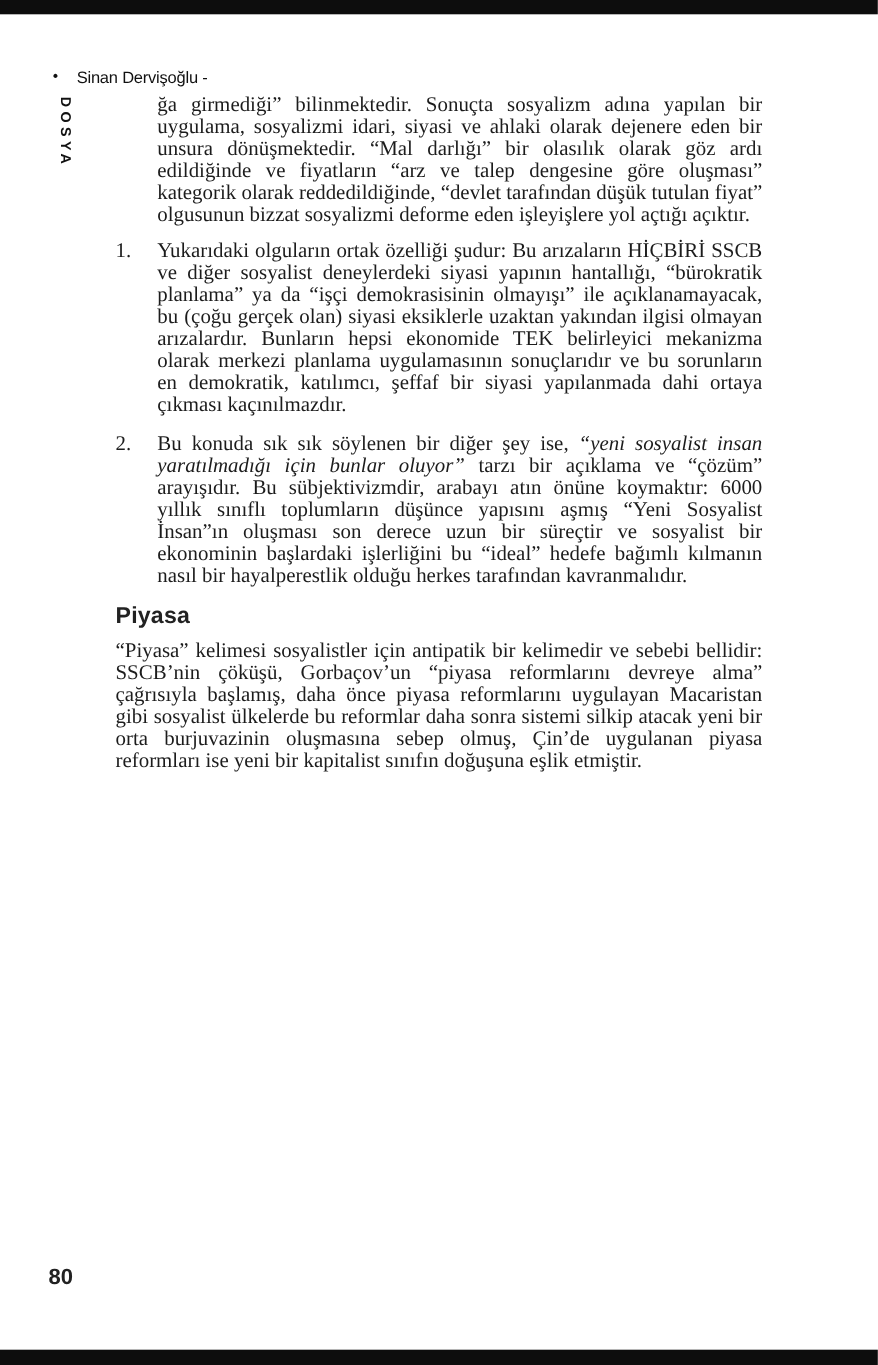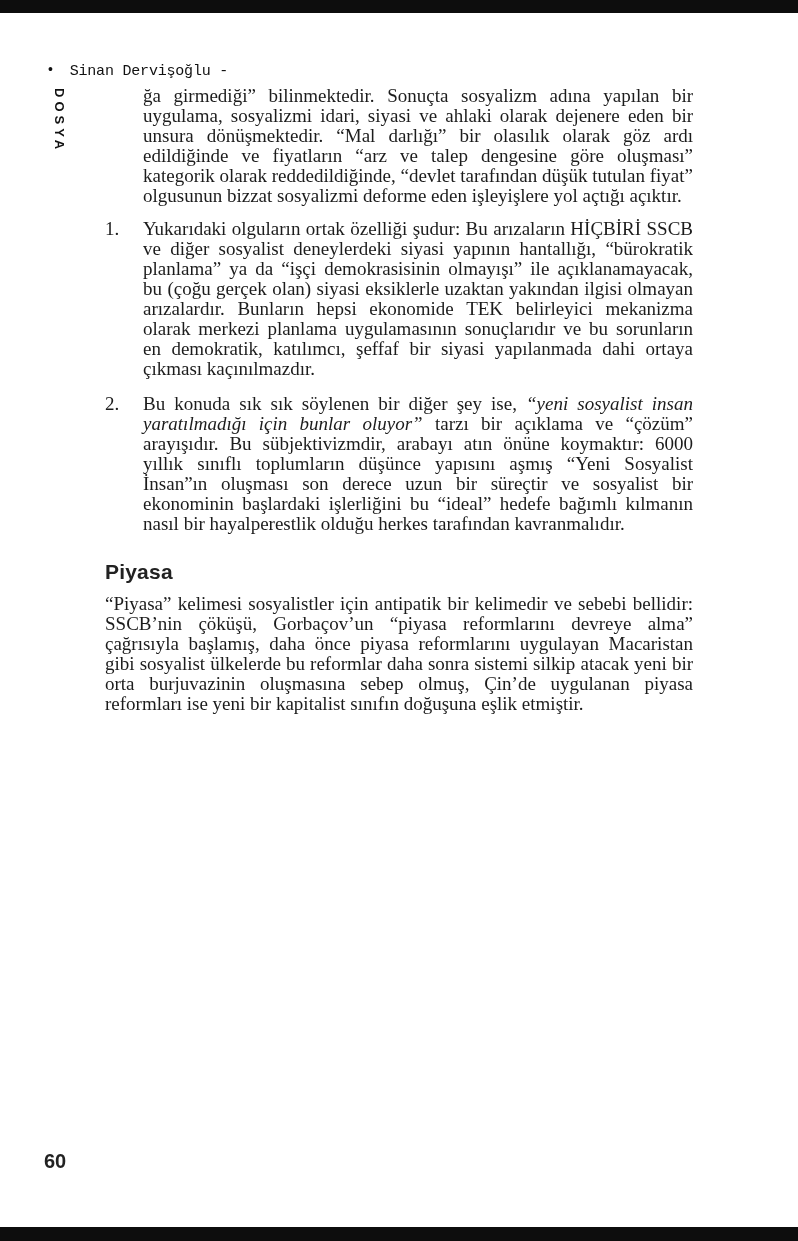--- a/index.html
+++ b/index.html
@@ -35,21 +35,20 @@
   }
   .running-header .bullet {
     font-size: 14px;
     margin-right: 17px;
     position: relative;
     top: -1px;
   }
   .running-header .author {
     font-weight: 500;
     margin-right: 6px;
-    font-family: Liberation Mono, monospace;
   }
   .running-header .title {
     font-weight: 700;
   }
 
   .dosya {
     position: absolute;
     top: 88px;
     left: 52px;
     writing-mode: vertical-rl;
@@ -83,21 +82,21 @@
     top: 0;
   }
   .list-item p { display: inline; }
   .section-heading {
     font-family: "Liberation Sans", sans-serif;
     font-weight: 600;
     font-size: 21px;
     letter-spacing: 0.2px;
     color: #222;
     text-align: left;
-    margin-top: 28px;
+    margin-top: 16px;
     margin-bottom: 12px;
   }
   em { font-style: italic; }
 
   .page-number {
     position: absolute;
     left: 44px;
     top: 1150px;
     font-family: "Liberation Sans", sans-serif;
     font-size: 20px;
@@ -129,15 +128,15 @@
     <div class="list-item">
       <span class="num">2.</span>
       <p><span>Bu konuda sık sık söylenen bir diğer şey ise, </span><em>“yeni sosyalist insan yaratılmadığı için bunlar oluyor”</em><span> tarzı bir açıklama ve “çözüm” arayışıdır. Bu sübjektivizmdir, arabayı atın önüne koymaktır: 6000 yıllık sınıflı toplumların düşünce yapısını aşmış “Yeni Sosyalist İnsan”ın oluşması son derece uzun bir süreçtir ve sosyalist bir ekonominin başlardaki işlerliğini bu “ideal” hedefe bağımlı kılmanın nasıl bir hayalperestlik olduğu herkes tarafından kavranmalıdır.</span></p>
     </div>
   </div>
 
   <h2 class="section-heading">Piyasa</h2>
   <p class="para">“Piyasa” kelimesi sosyalistler için antipatik bir kelimedir ve sebebi bellidir: SSCB’nin çöküşü, Gorbaçov’un “piyasa reformlarını devreye alma” çağrısıyla başlamış, daha önce piyasa reformlarını uygulayan Macaristan gibi sosyalist ülkelerde bu reformlar daha sonra sistemi silkip atacak yeni bir orta burjuvazinin oluşmasına sebep olmuş, Çin’de uygulanan piyasa reformları ise yeni bir kapitalist sınıfın doğuşuna eşlik etmiştir.</p>
 </div>
 
-<div class="page-number">60</div>
+<div class="page-number">80</div>
 
 <div class="bar bottom"></div>
 
 </body></html>

